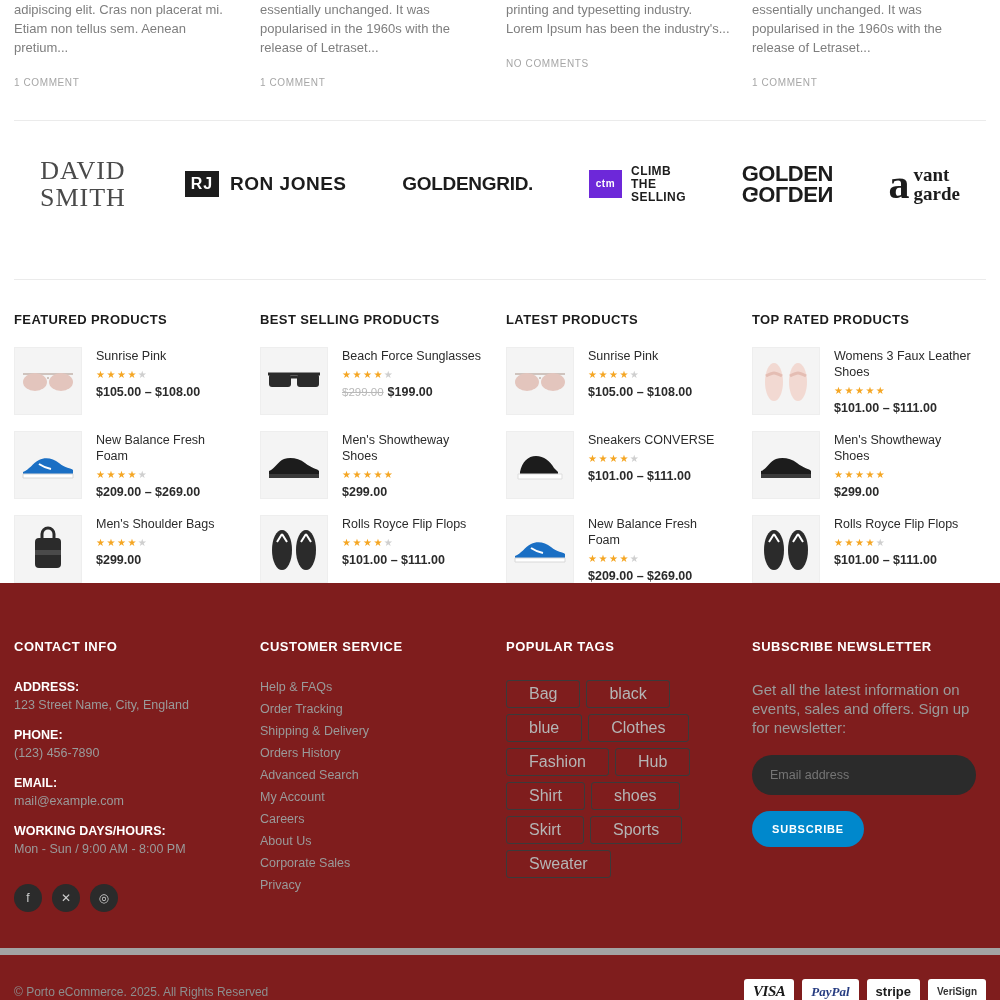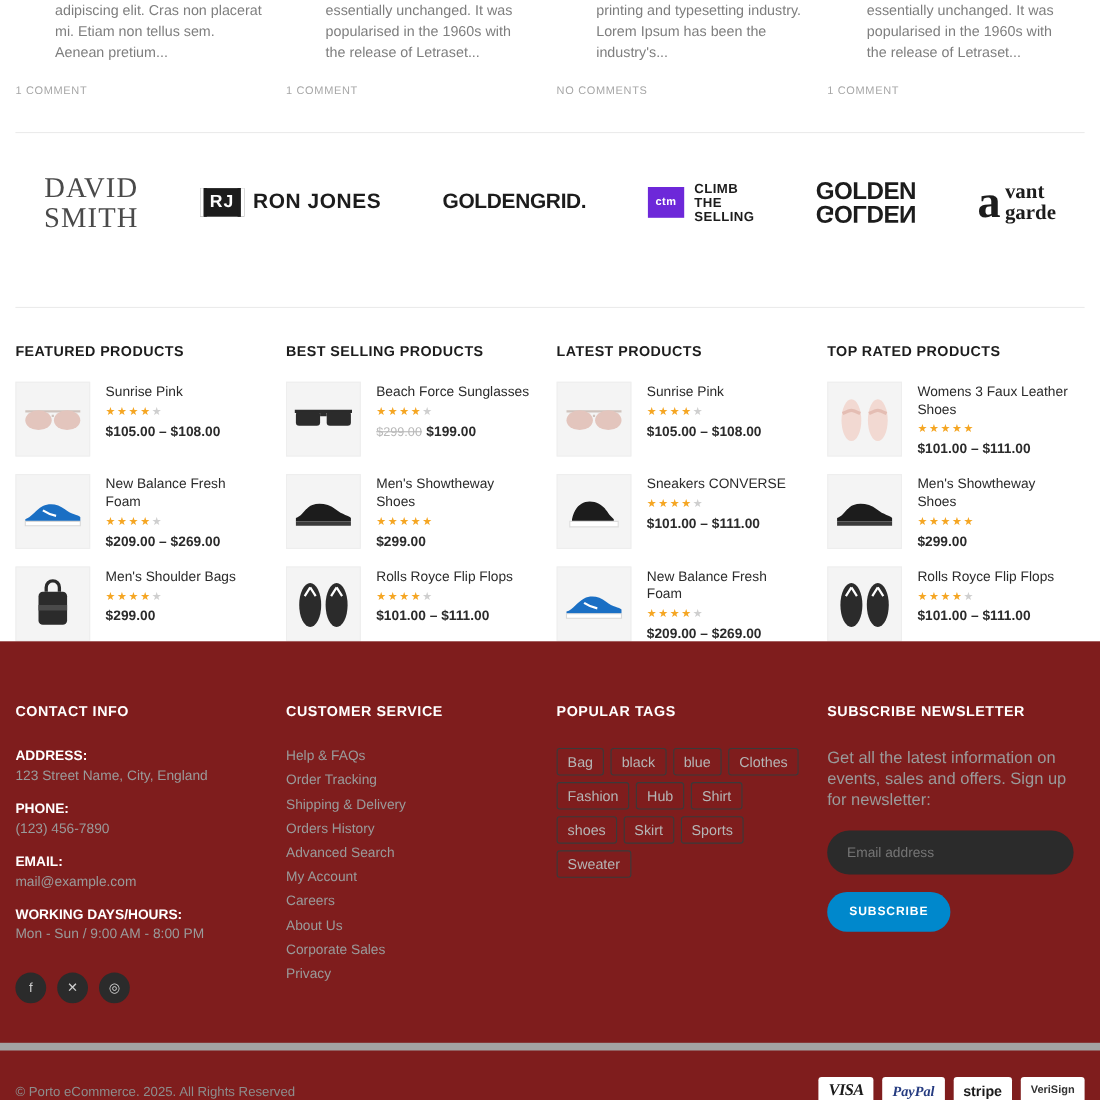--- a/index.html
+++ b/index.html
@@ -17,21 +17,20 @@
   .blog-strip {
     display: flex;
     padding: 0 14px;
     gap: 22px;
   }
   .blog-col { width: 224px; }
   .blog-text {
     font-size: 13px;
     line-height: 19px;
     color: #7e7e7e;
-    margin-left: 36px;
   }
   .blog-meta {
     margin-top: 20px;
     font-size: 10px;
     letter-spacing: .6px;
     color: #a6a6a6;
     text-transform: uppercase;
   }
 
   .divider {
@@ -131,21 +130,21 @@
   .socials { display:flex; gap: 10px; margin-top: 26px; }
   .soc {
     width: 28px; height: 28px; border-radius: 50%;
     background: #2b2b2b; color:#cfcfcf;
     display:flex; align-items:center; justify-content:center;
     font-size: 12px;
   }
   .tags { display:flex; flex-wrap: wrap; gap: 6px; }
   .tag {
     border: 1px solid #3a3a3a; color:#b5b5b5;
-    font-size: 13px; padding: 4px 9px; border-radius: 3px;
+    font-size: 16px; padding: 4px 22px; border-radius: 3px;
     background: transparent;
   }
   .sub-text { font-size: 15px; line-height: 19px; color:#9a9a9a; margin-bottom: 18px;}
   .sub-input {
     width: 224px; height: 40px; border-radius: 20px;
     background: #2b2b2b; border: none; outline: none;
     color:#8e8e8e; font-size: 12.5px; padding: 0 18px;
     font-family: "Liberation Sans", sans-serif;
   }
   .sub-btn {

